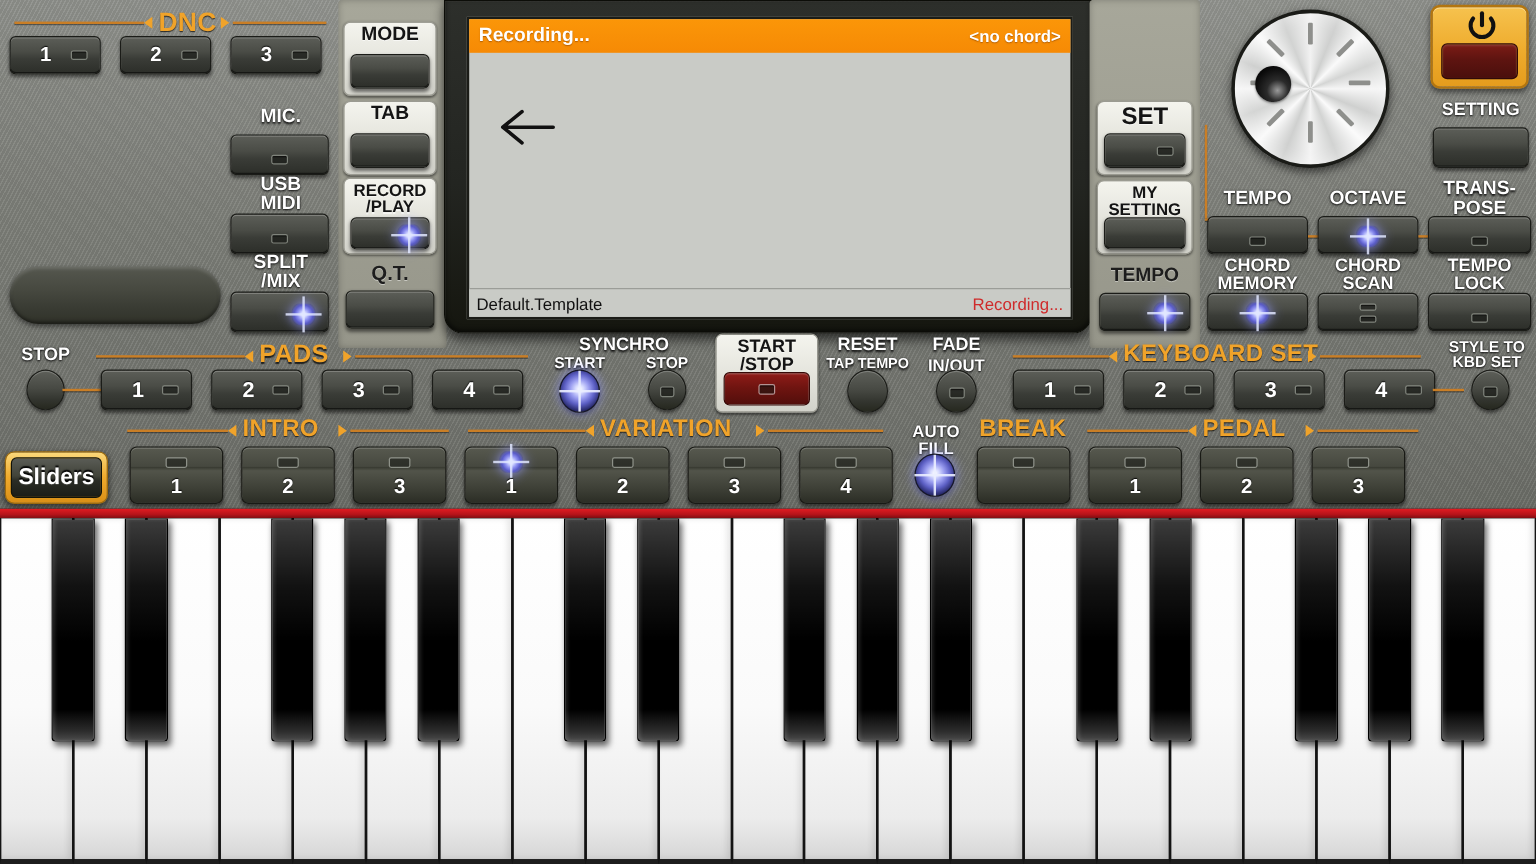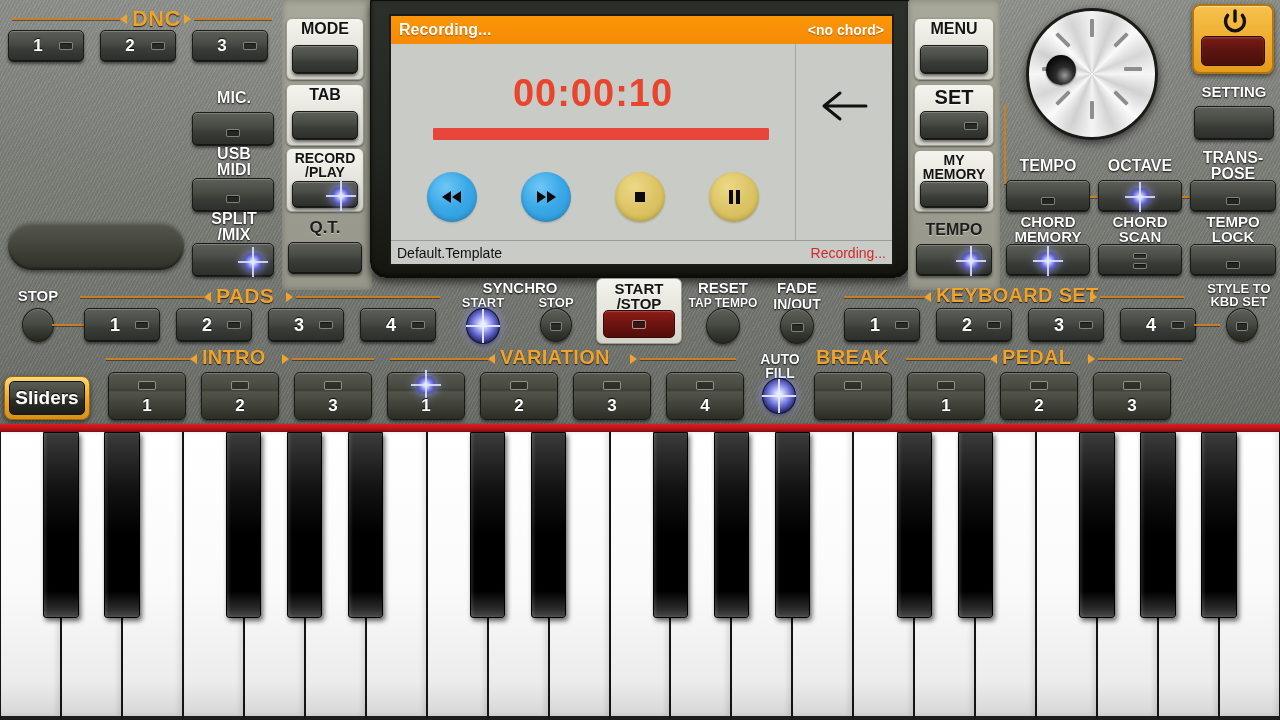--- a/index.html
+++ b/index.html
@@ -353,79 +353,48 @@
   <div class="cap" style="left:286px; top:219px; width:78px; font-size:17px; color:#1d1d1d; text-shadow:0 1px 0 rgba(255,255,255,.45);">Q.T.</div>
   <div class="btn" style="left:288px; top:242px; width:74px; height:32px;"></div>
 
   <div id="lcd-shell">
     <div id="lcd">
       <div id="lcd-title">
         <span>Recording...</span>
         <span class="chord">&lt;no chord&gt;</span>
       </div>
       <div id="lcd-body">
-        <div id="lcd-main">
-          <div id="timer">00:00:10</div>
-          <div id="progress"></div>
-          <div id="transport">
-            <div class="tbtn blue">
-              <svg class="tico" width="24" height="16" viewBox="0 0 24 16">
-                <path d="M11 2 L11 14 L2 8 Z M21 2 L21 14 L12 8 Z" fill="#0b0b0b"></path>
-              </svg>
-            </div>
-            <div class="tbtn blue">
-              <svg class="tico" width="24" height="16" viewBox="0 0 24 16">
-                <path d="M3 2 L3 14 L12 8 Z M13 2 L13 14 L22 8 Z" fill="#0b0b0b"></path>
-              </svg>
-            </div>
-            <div class="tbtn gold">
-              <svg class="tico" width="16" height="16" viewBox="0 0 16 16">
-                <rect x="3" y="3" width="10" height="10" fill="#0b0b0b"></rect>
-              </svg>
-            </div>
-            <div class="tbtn gold">
-              <svg class="tico" width="16" height="18" viewBox="0 0 16 18">
-                <rect x="3" y="2" width="4" height="14" fill="#0b0b0b"></rect>
-                <rect x="10" y="2" width="4" height="14" fill="#0b0b0b"></rect>
-              </svg>
-            </div>
-          </div>
-        </div>
         <div id="lcd-side">
           <div id="back-arrow">
             <svg width="52" height="36" viewBox="0 0 52 36">
               <path d="M48 18 L6 18 M6 18 L22 5 M6 18 L22 31" stroke="#111" stroke-width="3" fill="none" stroke-linecap="round"></path>
             </svg>
           </div>
         </div>
       </div>
       <div id="lcd-status">
         <span class="tpl">Default.Template</span>
         <span class="rec">Recording...</span>
       </div>
     </div>
   </div>
 
   <div class="colstrip" style="left:908px; top:0px; width:92px; height:290px;"></div>
 
-  <div class="wkey" style="left:914px; top:18px; width:80px; height:62px;">
-    <span class="wtxt" style="font-size:16px;">MENU</span>
-    <span class="btn" style="left:5px; top:26px; width:68px; height:29px;"></span>
-  </div>
 
   <div class="wkey" style="left:914px; top:84px; width:80px; height:62px;">
     <span class="wtxt" style="font-size:20px;">SET</span>
     <span class="btn" style="left:5px; top:26px; width:68px; height:29px;">
       <span class="led" style="right:9px; top:10px;"></span>
     </span>
   </div>
 
   <div class="wkey" style="left:914px; top:150px; width:80px; height:62px;">
     <span class="wtxt" style="font-size:14px;">MY
-MEMORY</span>
+SETTING</span>
     <span class="btn" style="left:5px; top:30px; width:68px; height:27px;"></span>
   </div>
 
   <div class="cap" style="left:914px; top:222px; width:80px; font-size:16px; color:#1d1d1d; text-shadow:0 1px 0 rgba(255,255,255,.4);">TEMPO</div>
   <div class="btn" style="left:916px; top:244px; width:76px; height:32px;">
     <span class="ledOn" style="right:10px; top:7px;"></span>
   </div>
 
   <div id="dial">
     <div class="tick" style="transform:rotate(0deg);"></div>

